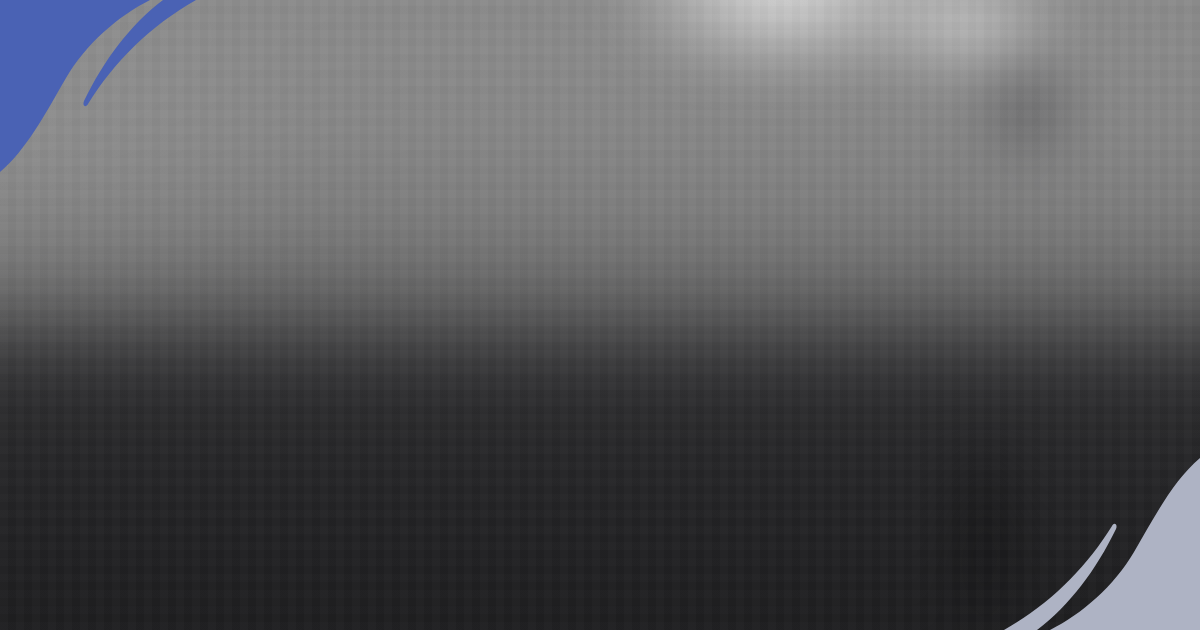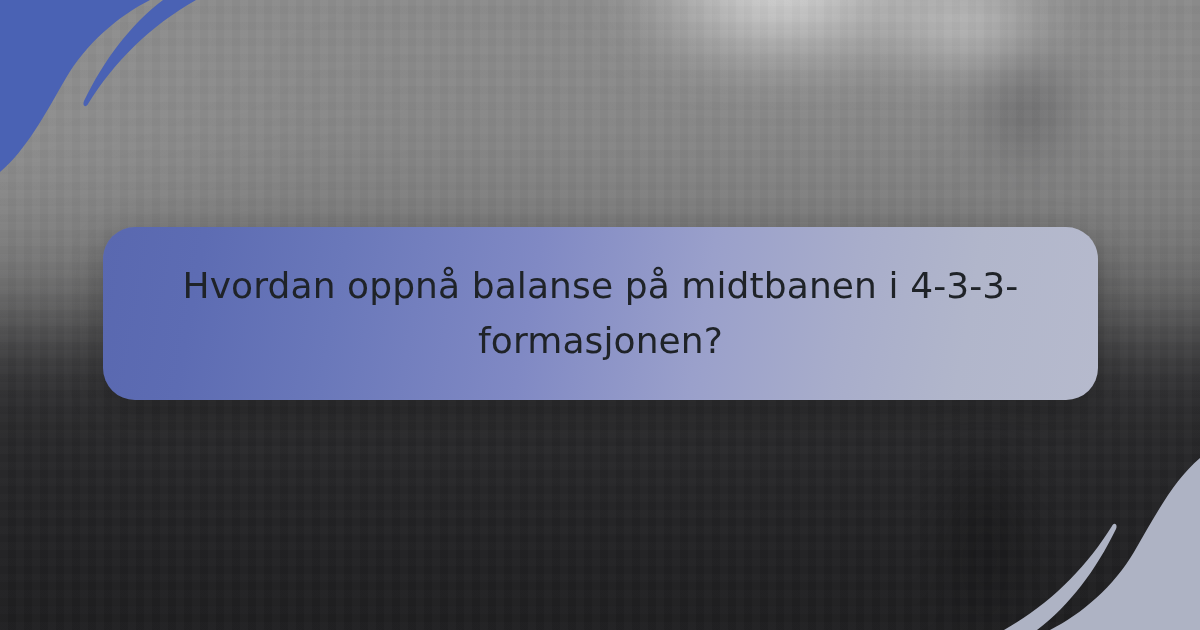--- a/index.html
+++ b/index.html
@@ -136,17 +136,14 @@
     <path fill="#4a62b4" d="M163,0 L196,0 C150,26 114,62 88,104 C86,108 82,106 84,101 C104,60 130,25 163,0 Z"></path>
   </svg>
 
   <svg class="ornament ornament-br" viewBox="0 0 260 230">
     <g transform="translate(260,230) rotate(180)">
       <path fill="#aeb3c4" d="M0,0 L150,0 C118,16 86,44 66,78 C44,116 26,150 0,172 Z"></path>
       <path fill="#aeb3c4" d="M163,0 L196,0 C150,26 114,62 88,104 C86,108 82,106 84,101 C104,60 130,25 163,0 Z"></path>
     </g>
   </svg>
 
-  <div id="question-card">
-    <p id="question-text">Hvordan oppnå balanse på midtbanen i 4-3-3-formasjonen?</p>
-  </div>
 
 </div>
 
 </body></html>

